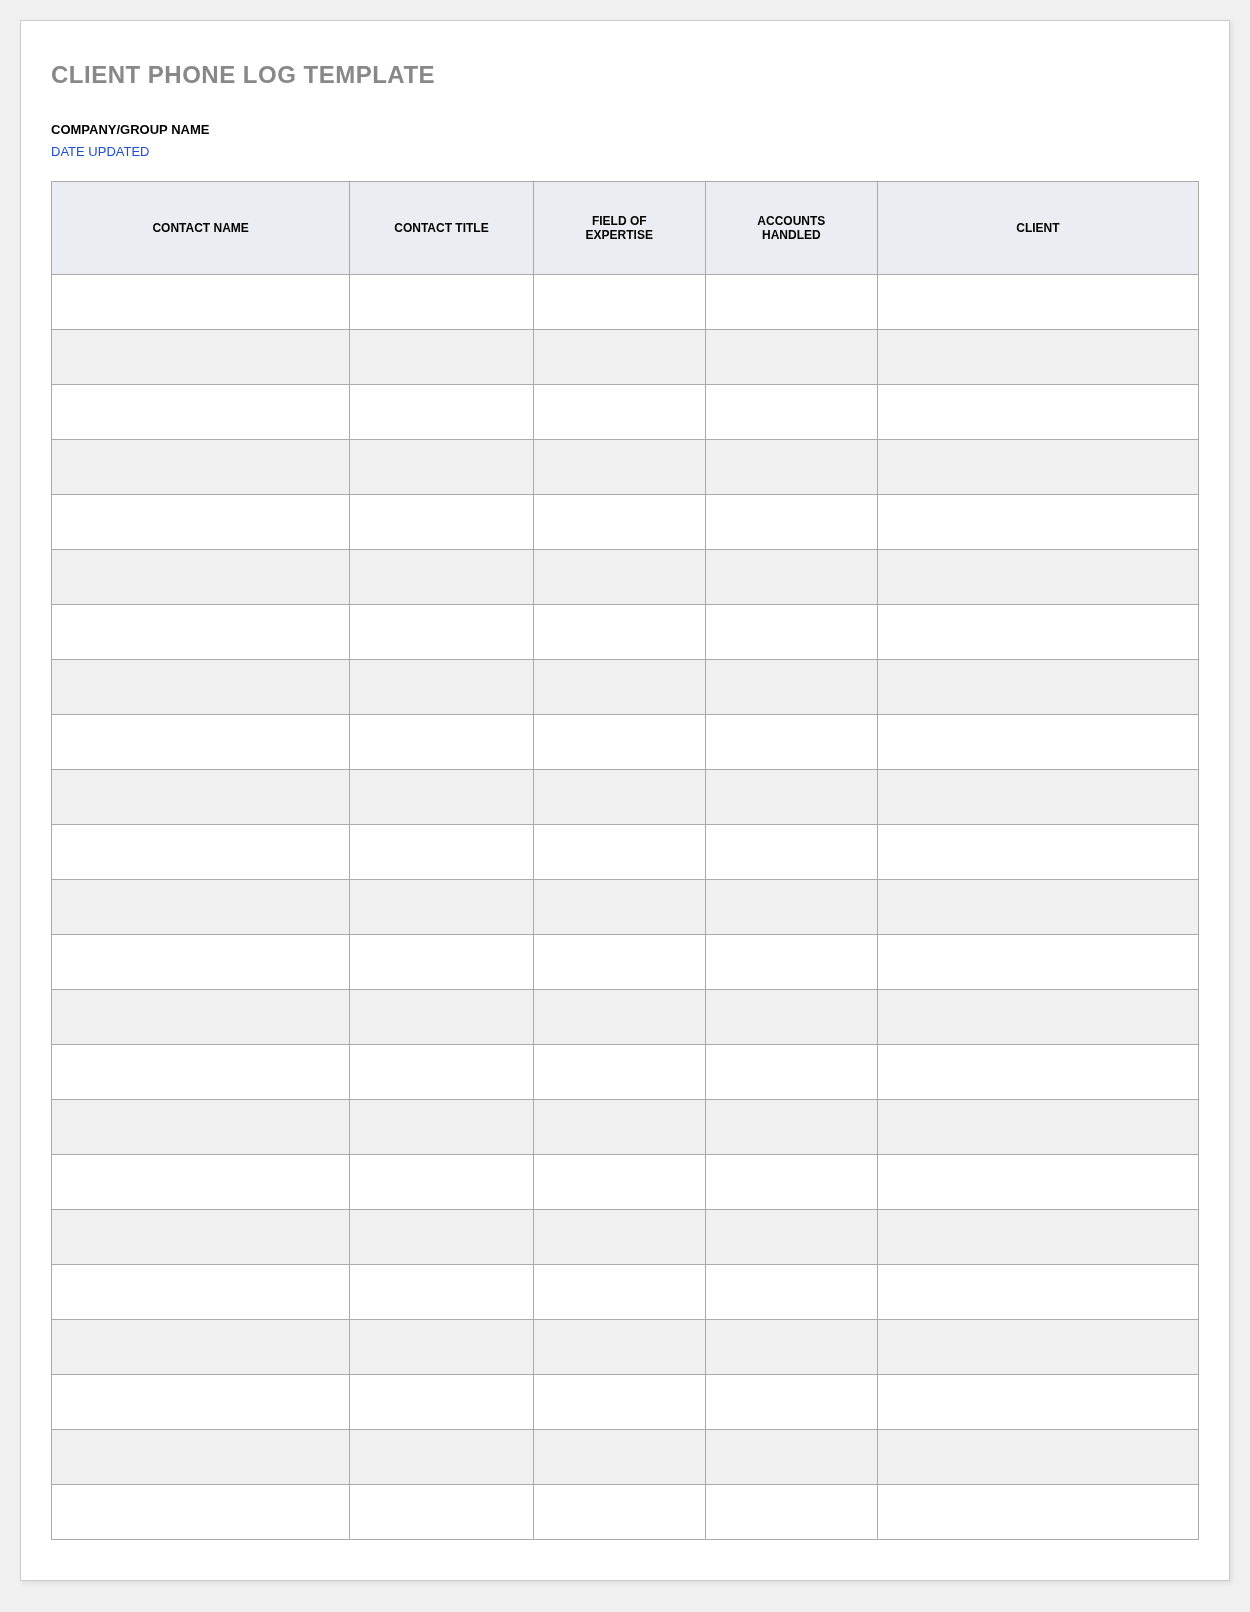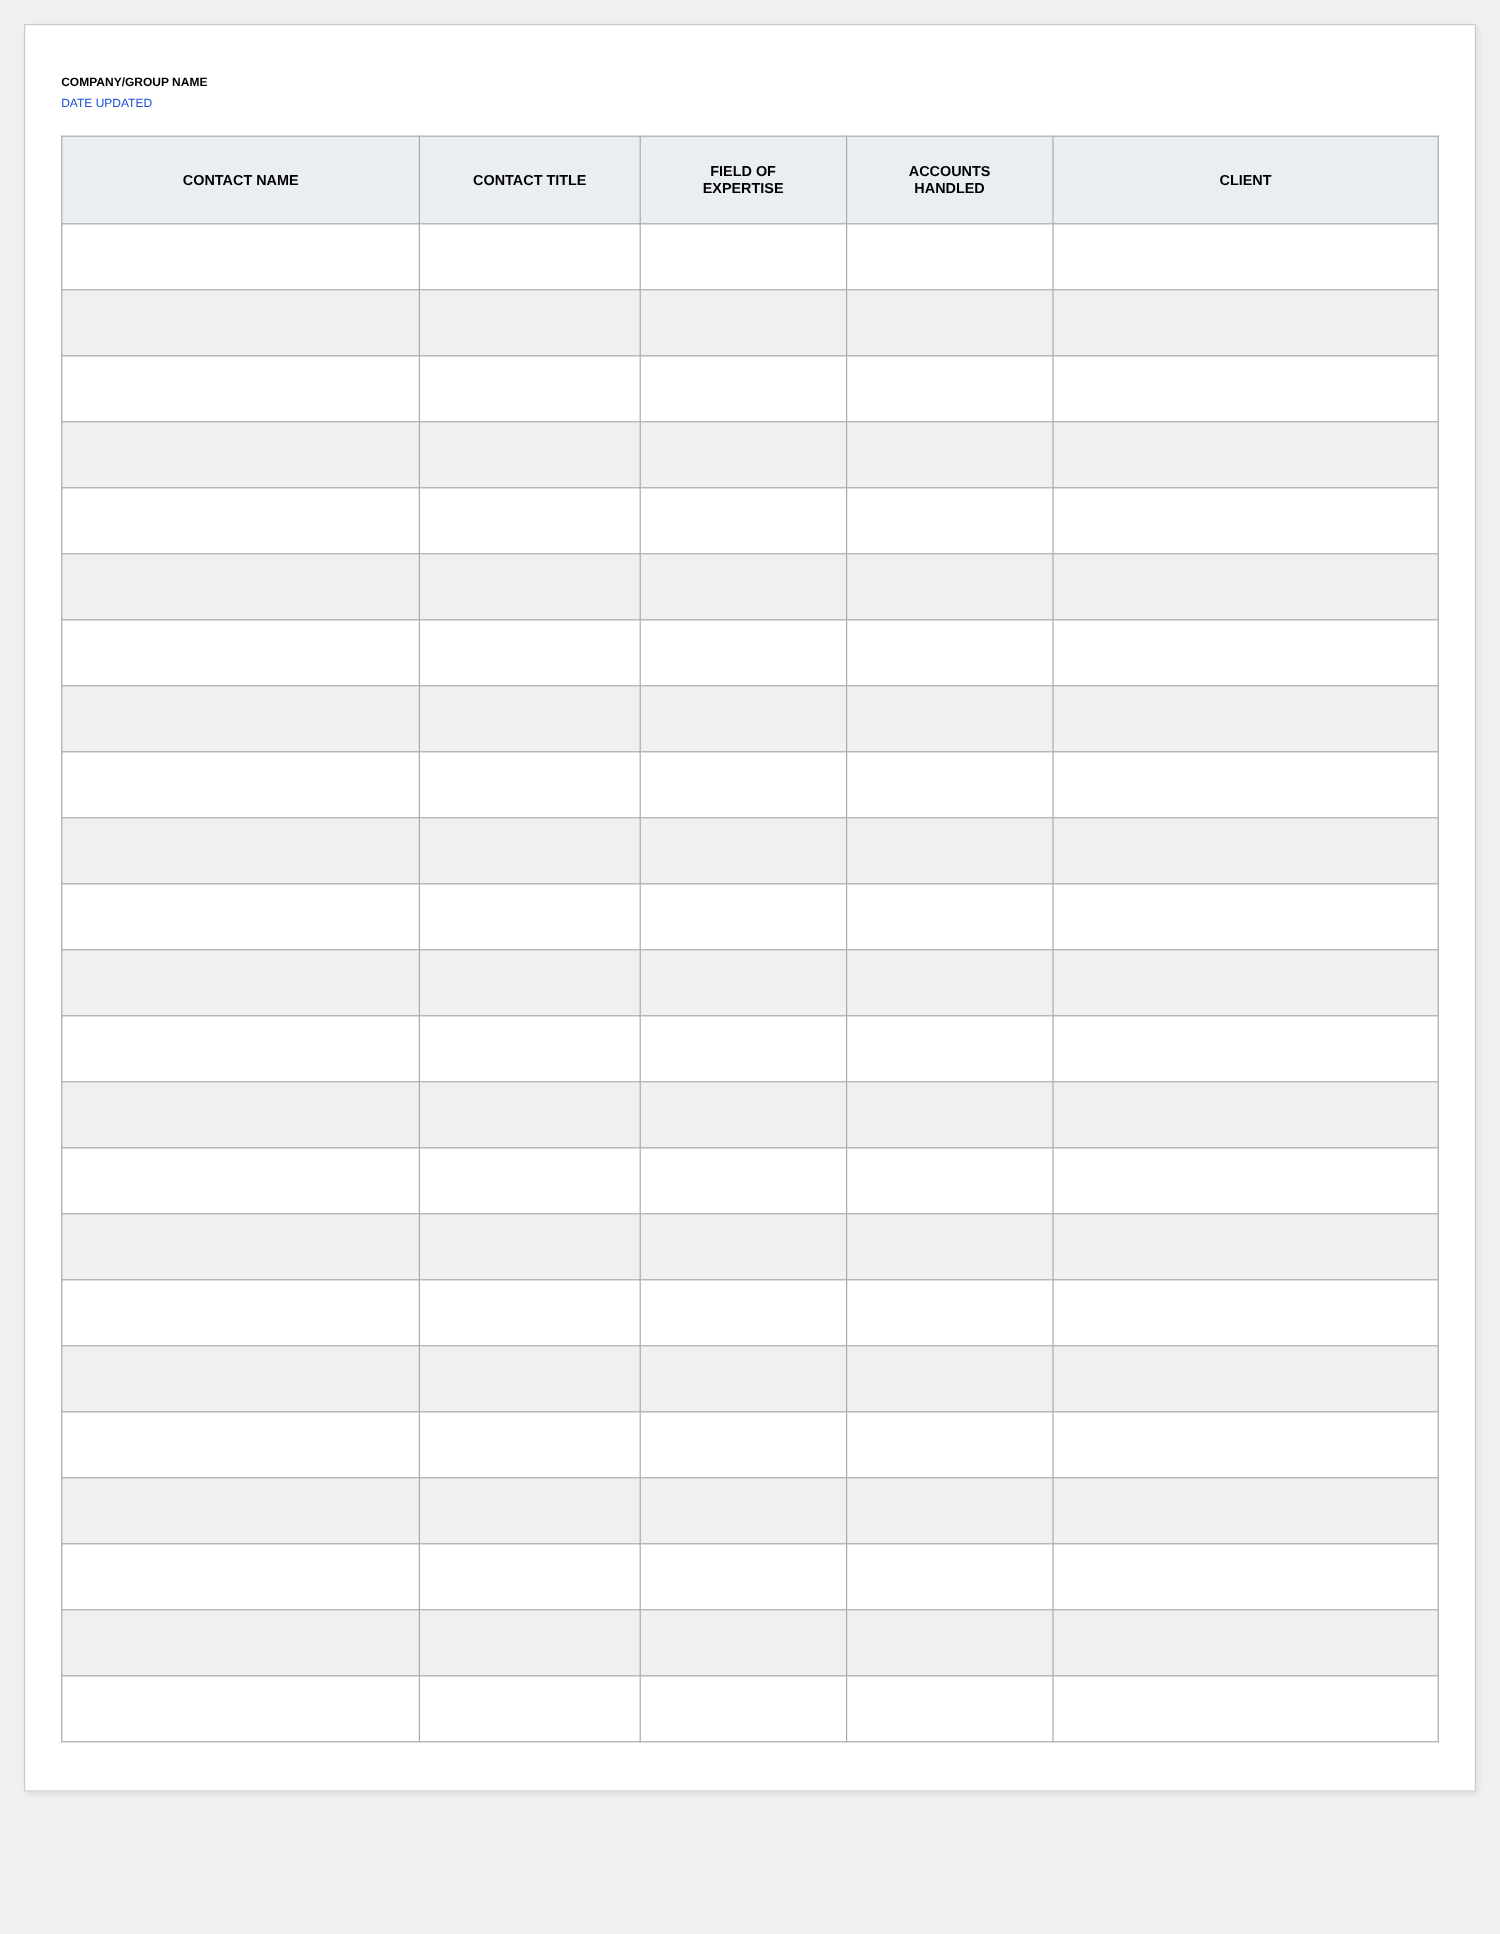--- a/index.html
+++ b/index.html
@@ -18,42 +18,42 @@
   }
   .title {
     font-size: 24px;
     font-weight: bold;
     color: #888888;
     letter-spacing: 0.5px;
     margin-bottom: 30px;
   }
   .company-info {
     margin-bottom: 18px;
-    font-size: 10px;
+    font-size: 13px;
     line-height: 1.7;
   }
   .company-name {
     font-weight: bold;
     color: #000;
   }
   .info-line {
     color: #1d4ed8;
   }
   table {
     width: 100%;
     border-collapse: collapse;
     table-layout: fixed;
   }
   th {
     background-color: #eaeef3;
     border: 1px solid #aaa;
     font-size: 12px;
     font-weight: bold;
     color: #000;
-    padding: 22px 6px;
+    padding: 32px 6px;
     text-align: center;
     vertical-align: middle;
   }
   td {
     border: 1px solid #aaa;
     height: 54px;
     padding: 0 6px;
   }
   tr.odd td {
     background-color: #ffffff;
@@ -65,20 +65,21 @@
   col.c2 { width: 16%; }
   col.c3 { width: 15%; }
   col.c4 { width: 15%; }
   col.c5 { width: 28%; }
 </style>
 </head>
 <body>
 
 <div class="page">
 
+  <div class="title">CLIENT PHONE LOG TEMPLATE</div>
 
   <div class="company-info">
     <div class="company-name">COMPANY/GROUP NAME</div>
     <div class="info-line">DATE UPDATED</div>
   </div>
 
   <table>
     <colgroup>
       <col class="c1">
         <col class="c2">

